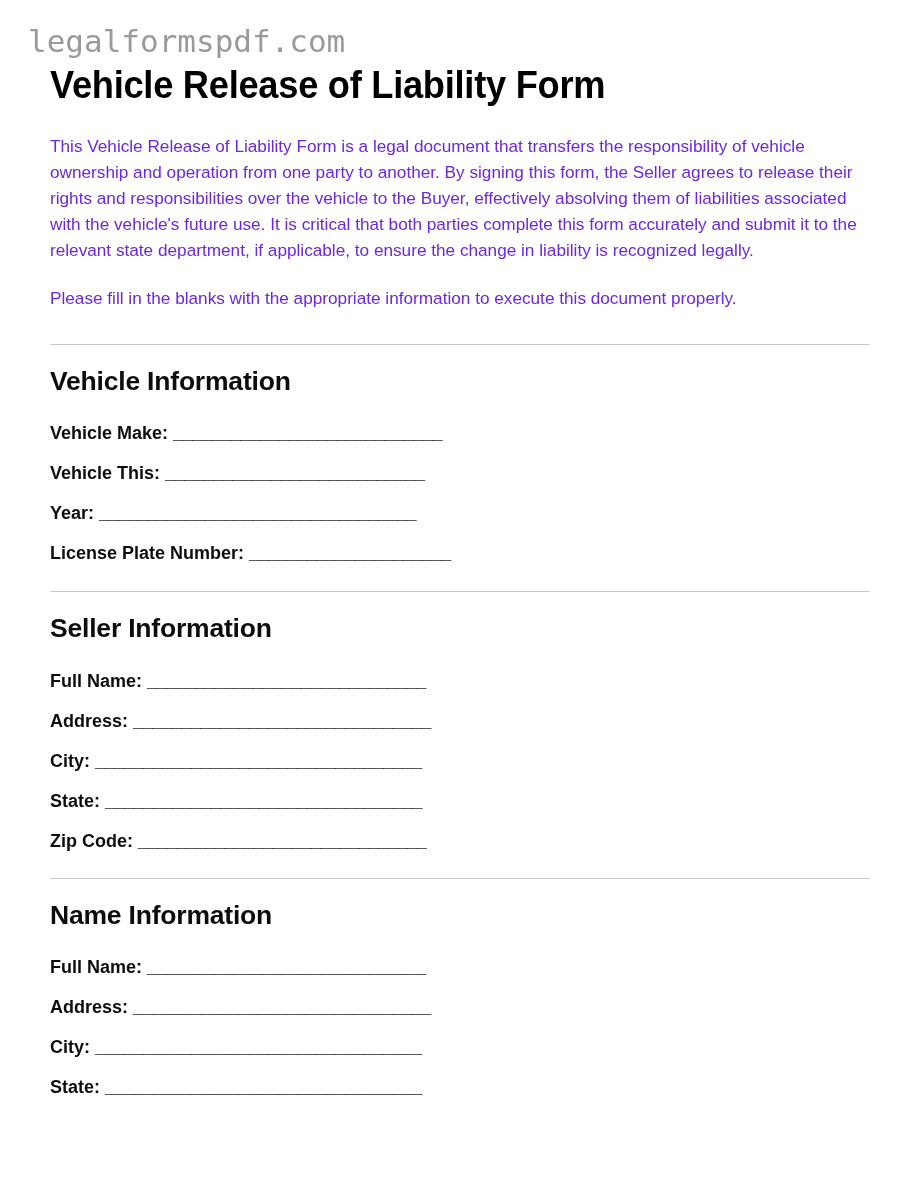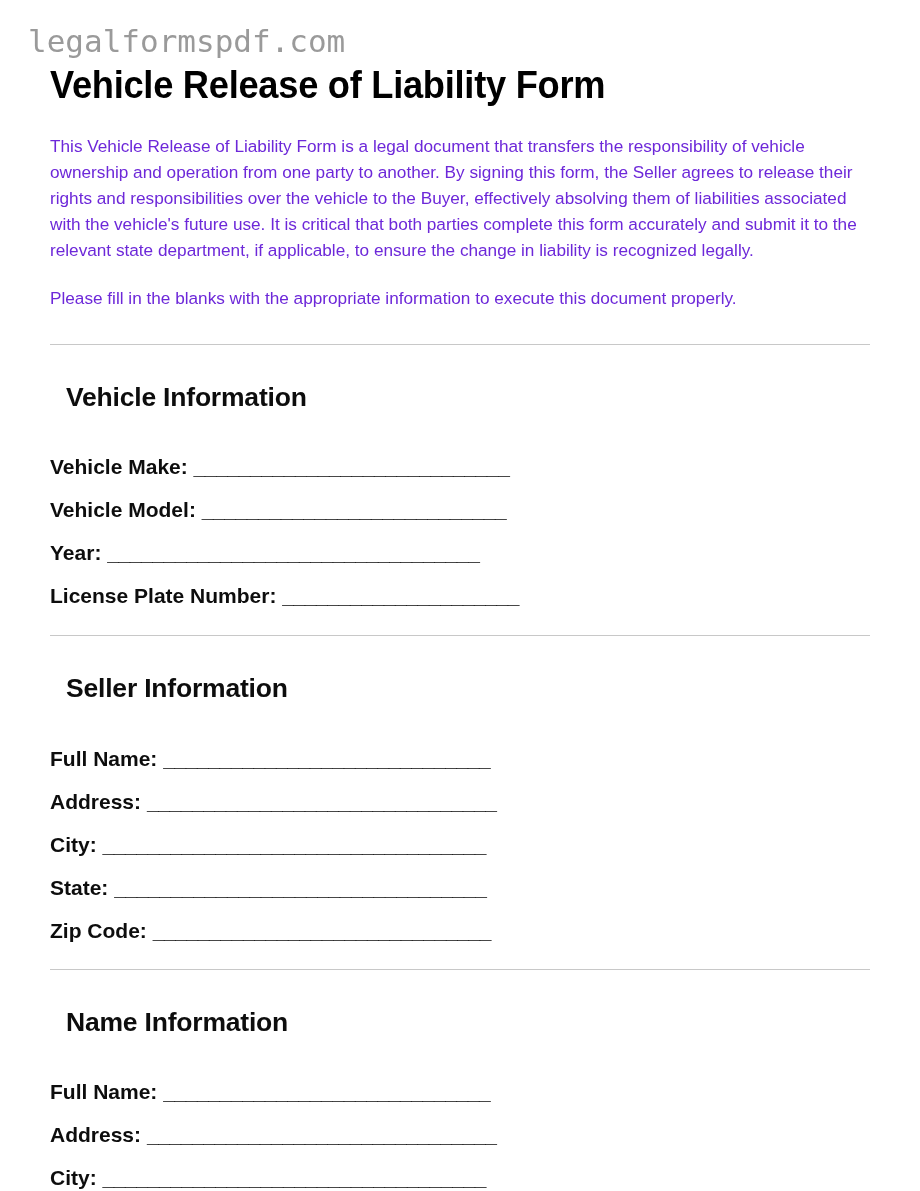--- a/index.html
+++ b/index.html
@@ -80,38 +80,38 @@
     border: none;
     border-top: 1px solid #c8c8c8;
     margin: 0;
     width: 820px;
   }
   .rule.r1 { margin-top: 33px; }
   .rule.r2 { margin-top: 29px; }
   .rule.r3 { margin-top: 28px; }
 
   .section-heading {
-    margin: 16px;
+    margin: 0;
     padding-top: 21px;
     font-size: 26.5px;
     font-weight: bold;
     color: #0d0d0d;
     letter-spacing: -0.2px;
     line-height: 1.15;
   }
 
   .field-list {
     list-style: none;
     margin: 0;
     padding: 0;
   }
 
   .field-row {
     display: block;
-    font-size: 21px;
+    font-size: 18px;
     font-weight: bold;
     color: #0d0d0d;
     white-space: nowrap;
     line-height: 1.0;
   }
   .field-row.first { padding-top: 28px; }
   .field-row.rest  { padding-top: 22px; }
 
   .field-label {
     font-weight: bold;
@@ -145,21 +145,21 @@
     <hr class="rule r1">
 
     <h2 class="section-heading">Vehicle Information</h2>
 
     <div class="field-list">
       <div class="field-row first">
         <span class="field-label">Vehicle Make:</span>
         <span class="field-blank">____________________________</span>
       </div>
       <div class="field-row rest">
-        <span class="field-label">Vehicle Model:</span>
+        <span class="field-label">Vehicle This:</span>
         <span class="field-blank">___________________________</span>
       </div>
       <div class="field-row rest">
         <span class="field-label">Year:</span>
         <span class="field-blank">_________________________________</span>
       </div>
       <div class="field-row rest">
         <span class="field-label">License Plate Number:</span>
         <span class="field-blank">_____________________</span>
       </div>

